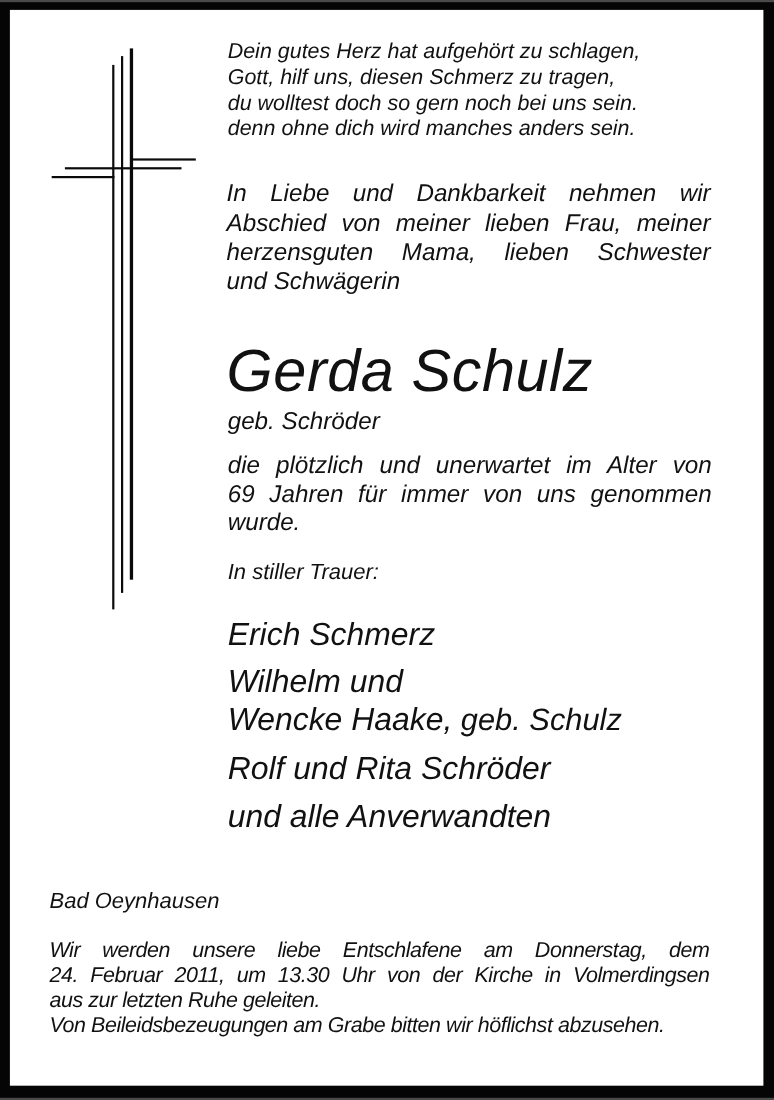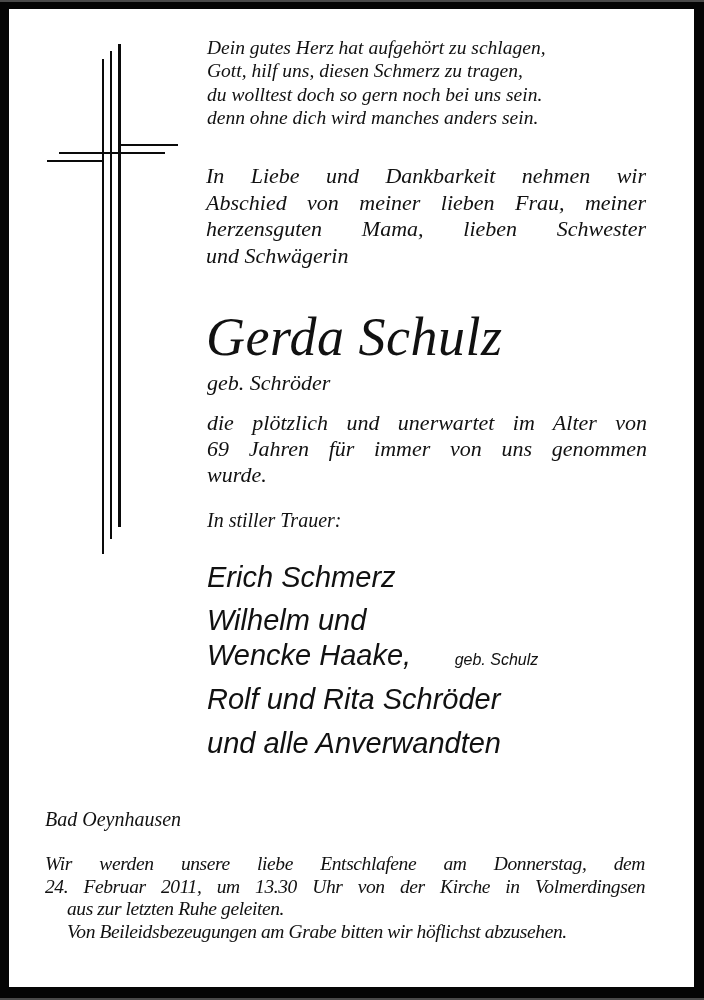--- a/index.html
+++ b/index.html
@@ -13,37 +13,37 @@
     position: absolute; left: 0; top: 2px; width: 704px; height: 996px;
     background: #050505;
   }
   .paper {
     position: absolute; left: 9px; top: 9px; width: 685px; height: 978px;
     background: #ffffff;
   }
   .line { position: absolute; background: #0a0a0a; }
   .v { width: 2px; }
   .h { height: 2px; }
-  .txt { position: absolute; font-style: italic; white-space: nowrap; font-family: Liberation Serif, serif; }
+  .txt { position: absolute; font-style: italic; white-space: nowrap; }
   .poem { left: 207px; top: 36px; font-size: 19.5px; line-height: 23.3px; }
   .intro { left: 206px; top: 163px; width: 440px; font-size: 22px; line-height: 26.5px; white-space: normal; text-align: justify; }
   .intro .ln { display: block; text-align-last: justify; }
   .intro .ln.last { text-align-last: left; }
   .name { left: 206px; top: 306px; font-size: 54px; line-height: 62px; letter-spacing: 0.5px; }
   .maiden { left: 207px; top: 370px; font-size: 22px; line-height: 26px; }
   .desc { left: 207px; top: 410px; width: 440px; font-size: 22px; line-height: 26px; white-space: normal; }
   .desc .ln { display: block; text-align-last: justify; }
   .desc .ln.last { text-align-last: left; }
   .mourning { left: 207px; top: 508px; font-size: 20px; line-height: 24px; }
   .mourner { position: absolute; left: 207px; font-style: italic; white-space: nowrap; font-size: 29px; line-height: 34px; }
-  .mourner .suffix { font-size: 16px; margin-left: 39px; }
+  .mourner .suffix { font-size: 28px; }
   .place { left: 45px; top: 807px; font-size: 20px; line-height: 24px; }
   .funeral { left: 45px; top: 853px; width: 600px; font-size: 19.5px; line-height: 22.5px; white-space: normal; }
   .funeral .ln { display: block; text-align-last: justify; letter-spacing: -0.4px; }
-  .funeral .ln.last { text-align-last: left; margin-left: 22px; }
+  .funeral .ln.last { text-align-last: left; }
 </style>
 </head>
 <body>
 
 <div class="frame"></div>
 <div class="paper"></div>
 
 <div>
   <div class="line v" style="left:102px; top:59px; height:495px;"></div>
   <div class="line v" style="left:110px; top:51px; height:488px;"></div>

